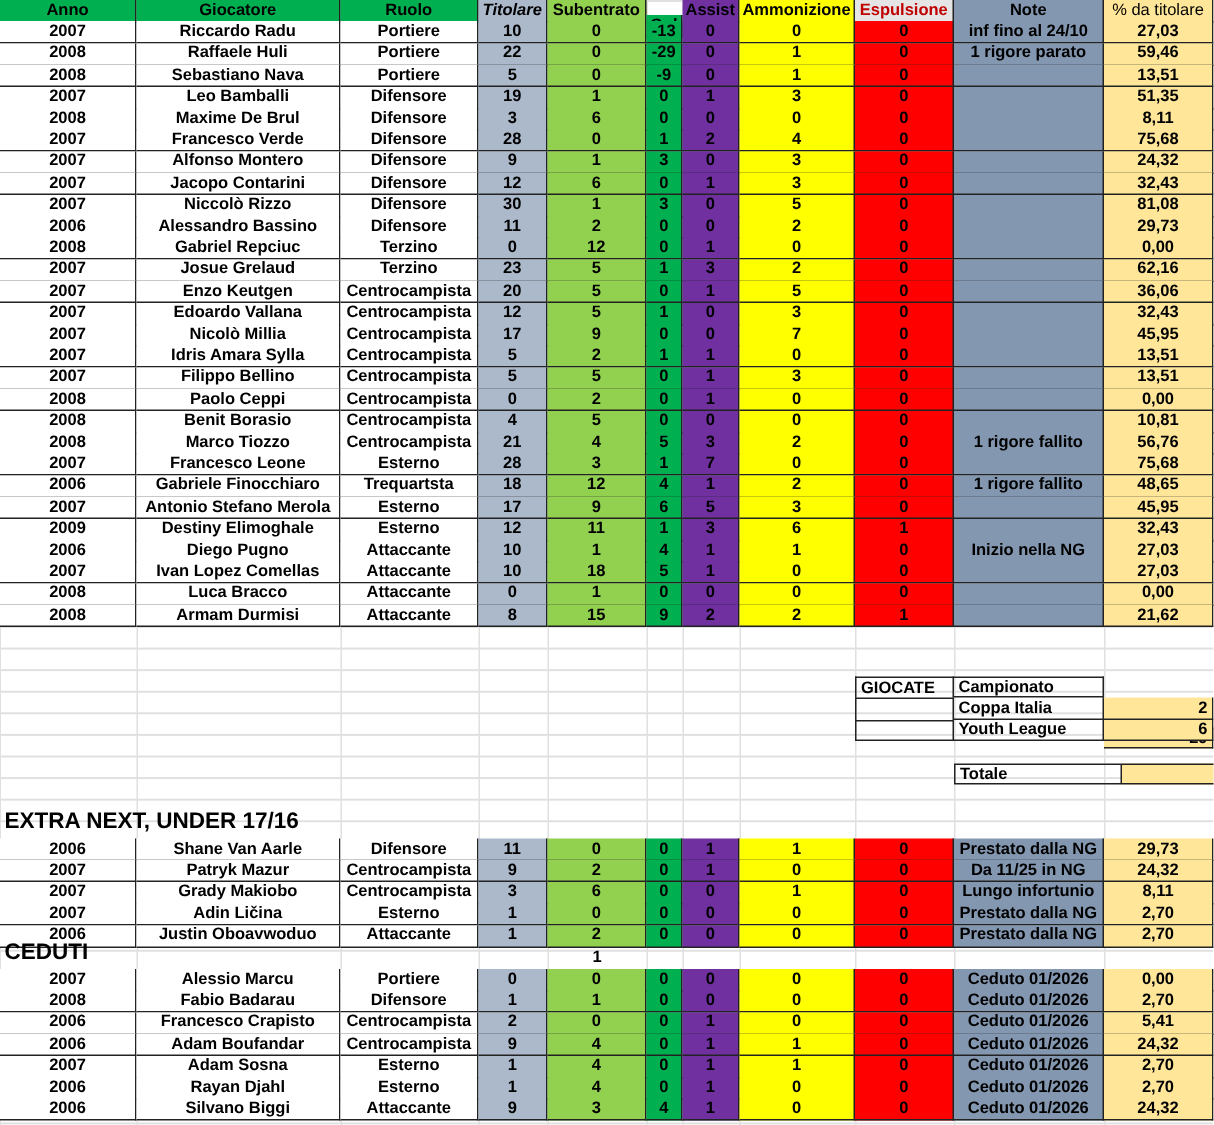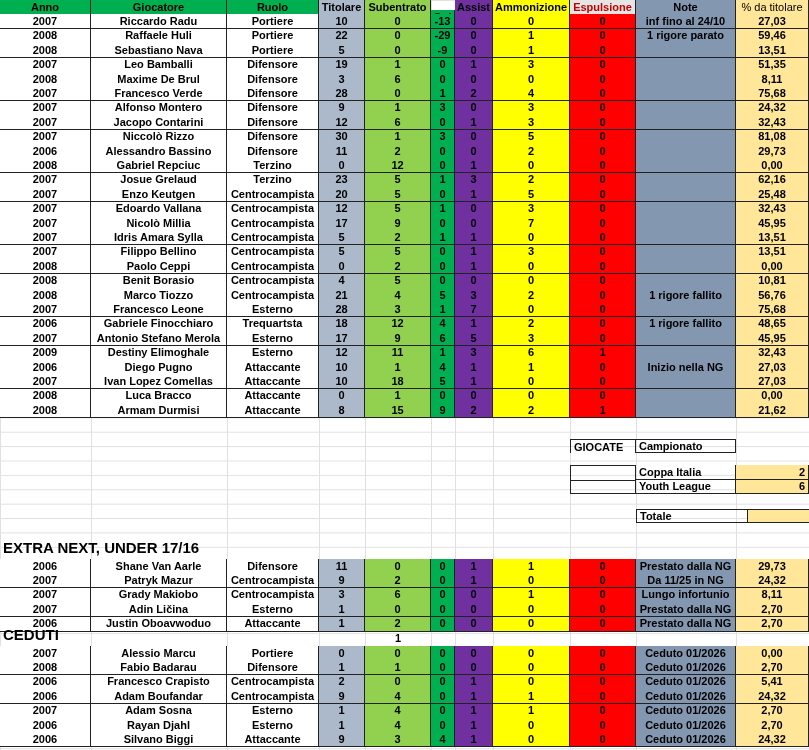--- a/index.html
+++ b/index.html
@@ -16,21 +16,21 @@
   .c0{width:91px}.c1{width:136px}.c2{width:92px}.c3{width:46px}.c4{width:66px}.c5{width:24px}.c6{width:38px}.c7{width:77px}.c8{width:66px}.c9{width:100px}.c10{width:73px}
   .w{background:#fff;}
   .tit{background:#acb9ca;}
   .sub{background:#92d050;}
   .gol{background:#00b050;}
   .ass{background:#7030a0;}
   .amm{background:#ffff00;}
   .esp{background:#ff0000;}
   .note{background:#8497b0;}
   .pct{background:#ffe699;}
-  .hdr .tit{background:#acb9ca;}
+  .hdr .tit{background:#acb9ca;font-style:italic;}
   .hdr .sub{background:#92d050;}
   .hdr .gol{background:#00b050;margin-top:10px;}
   .hdr .ass{background:#7030a0;color:#000;}
   .hdr .amm{background:#ffff00;}
   .hdr .esp{background:#e5e5e5;color:#c00000;}
   .hdr .note{background:#8497b0;text-align:center;}
   .hdr .pct{background:#ffe699;font-weight:normal;}
   .section-title{position:absolute;left:3px;font-size:15px;font-weight:bold;line-height:1;}
   .summary{position:absolute;left:570px;}
   .srow{position:absolute;height:14.4px;display:flex;left:0;}
@@ -226,21 +226,21 @@
       <div class="c c0 w">2007</div>
       <div class="c c1 w">Enzo Keutgen</div>
       <div class="c c2 w">Centrocampista</div>
       <div class="c c3 tit">20</div>
       <div class="c c4 sub">5</div>
       <div class="c c5 gol">0</div>
       <div class="c c6 ass">1</div>
       <div class="c c7 amm">5</div>
       <div class="c c8 esp">0</div>
       <div class="c c9 note"></div>
-      <div class="c c10 pct">25,48</div>
+      <div class="c c10 pct">36,06</div>
     </div>
     <div class="row" style="top: 201.6px;">
       <div class="c c0 w">2007</div>
       <div class="c c1 w">Edoardo Vallana</div>
       <div class="c c2 w">Centrocampista</div>
       <div class="c c3 tit">12</div>
       <div class="c c4 sub">5</div>
       <div class="c c5 gol">1</div>
       <div class="c c6 ass">0</div>
       <div class="c c7 amm">3</div>
@@ -426,21 +426,21 @@
       <div class="c c5 gol">9</div>
       <div class="c c6 ass">2</div>
       <div class="c c7 amm">2</div>
       <div class="c c8 esp">1</div>
       <div class="c c9 note"></div>
       <div class="c c10 pct">21,62</div>
     </div>
   </div>
 
 <div class="summary">
-  <div class="srow" style="top:439px;">
+  <div class="srow" style="top:451px;">
     <div class="sc" style="width:66px;border:1px solid #222;border-bottom:none;">GIOCATE</div>
     <div class="sc" style="width:100px;border:1px solid #222;border-left:none;">Campionato</div>
     <div class="sc" style="width:73px;justify-content:flex-end;background:#ffe699;border:1px solid #222;border-left:none;margin-top:34px;">29</div>
   </div>
   <div class="srow" style="top:465.4px;">
     <div class="sc" style="width:66px;border:1px solid #222;border-bottom:none;border-top:1px solid #222;"></div>
     <div class="sc" style="width:100px;border-right:1px solid #222;border-bottom:1px solid #222;">Coppa Italia</div>
     <div class="sc" style="width:73px;justify-content:flex-end;background:#ffe699;border-right:1px solid #222;border-bottom:1px solid #222;">2</div>
   </div>
   <div class="srow" style="top:479.8px;">

